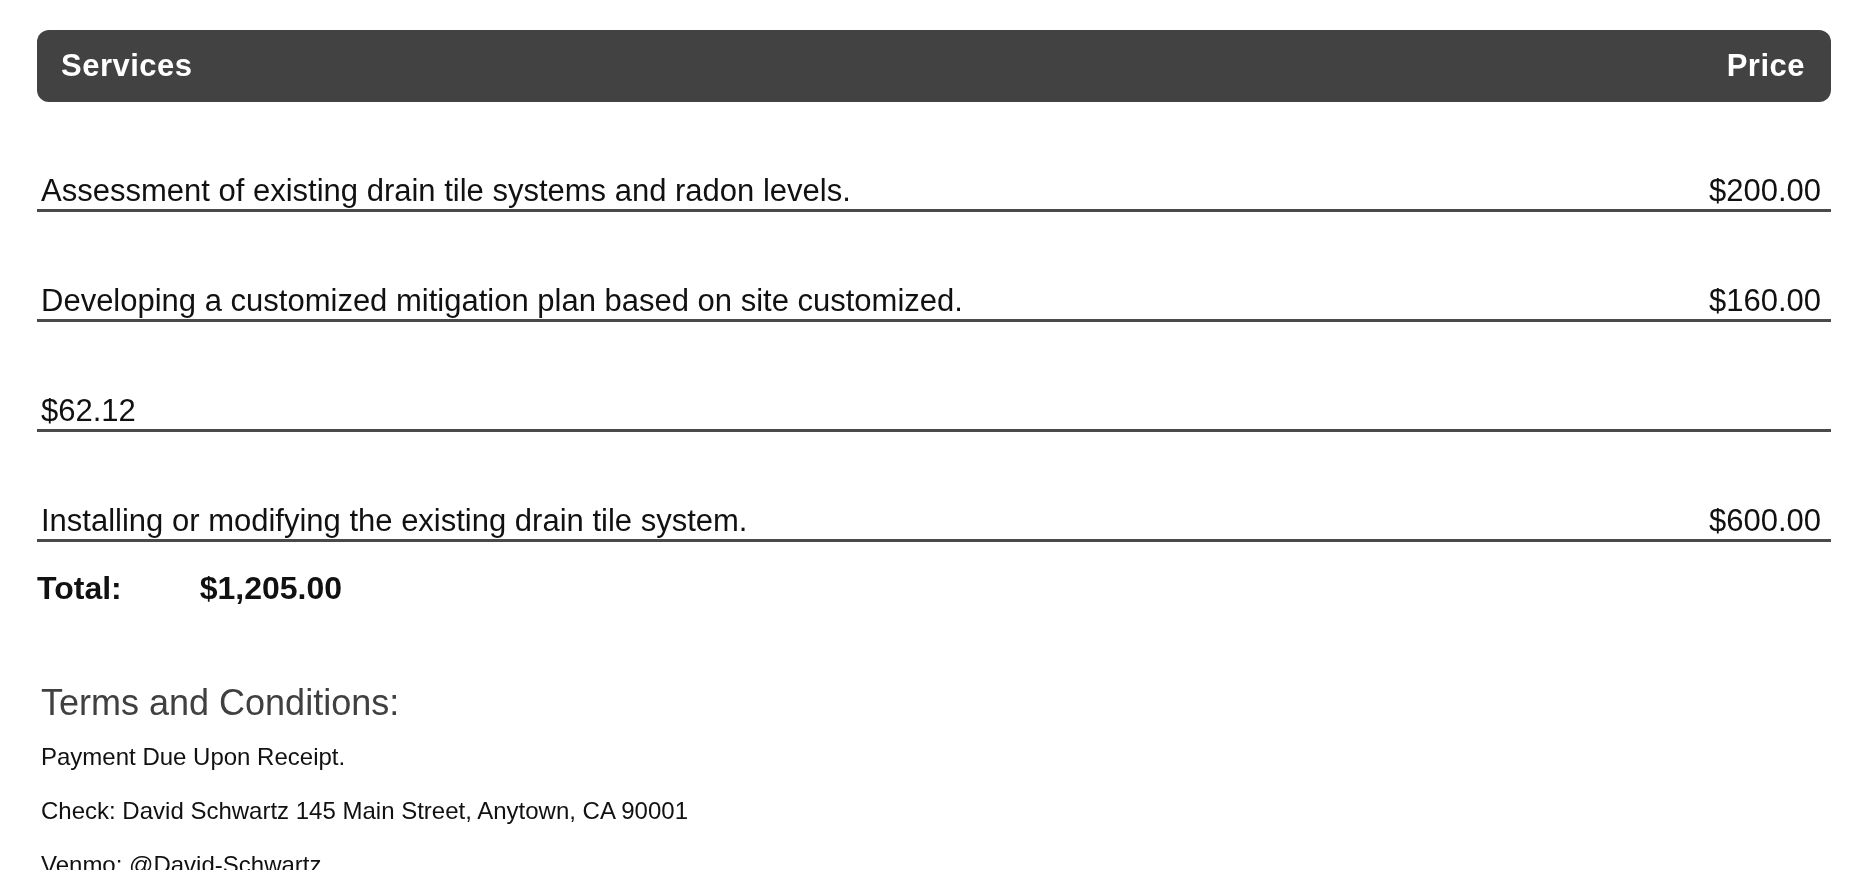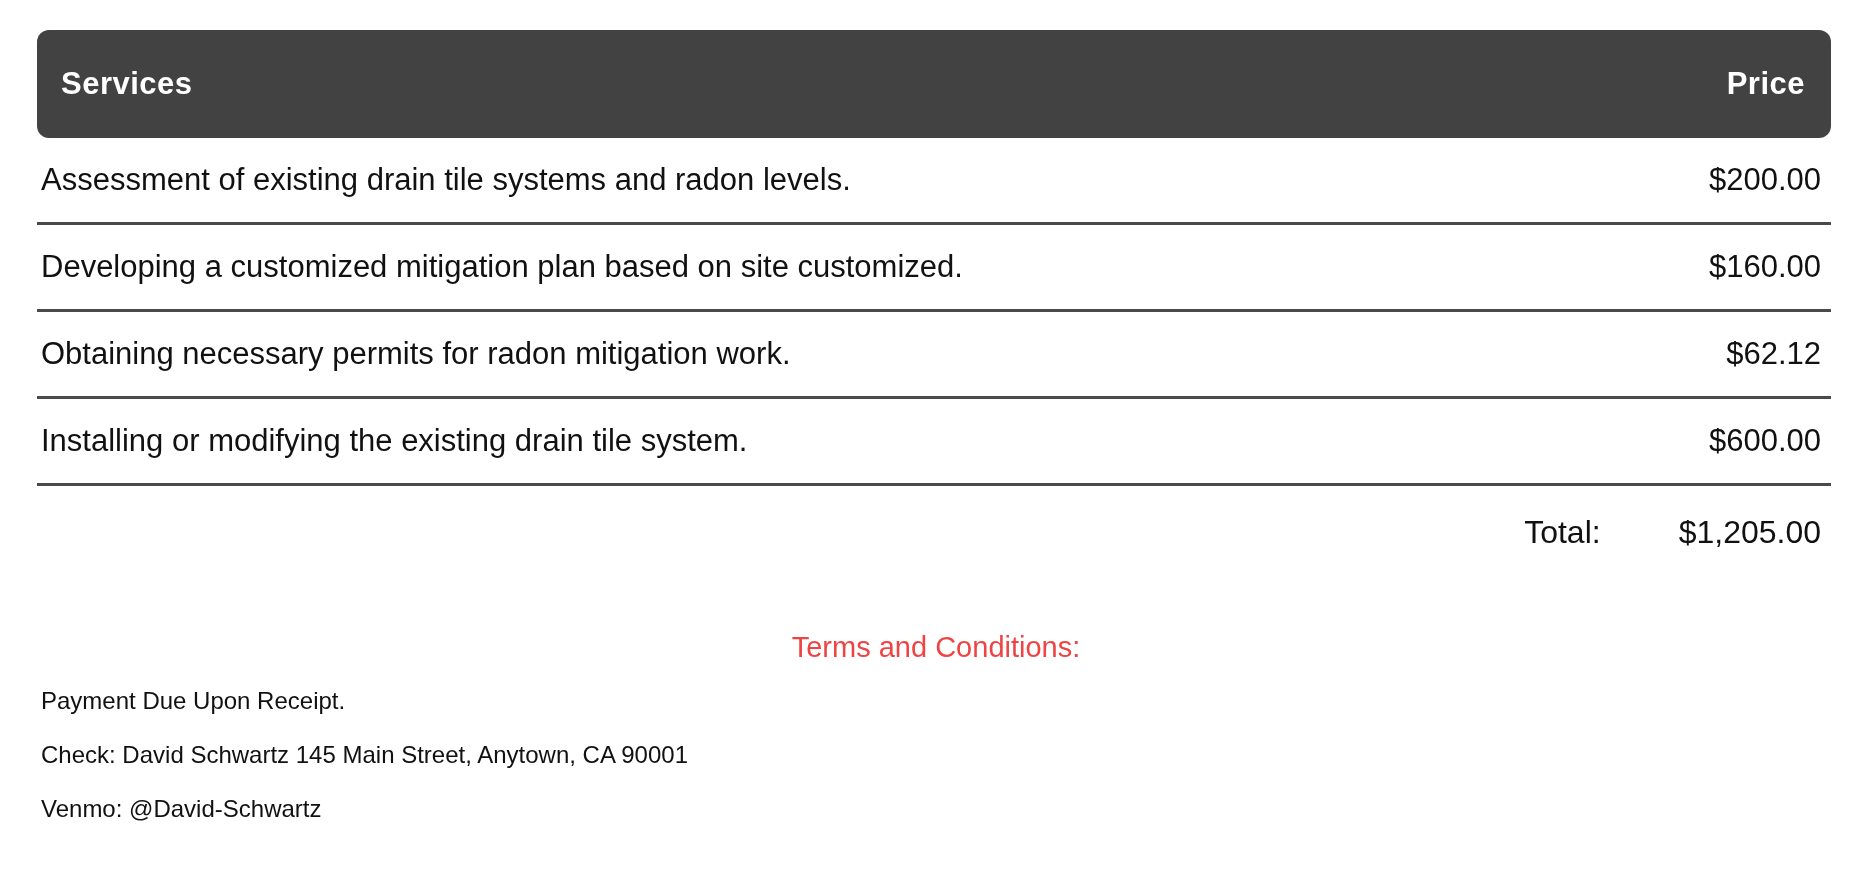--- a/index.html
+++ b/index.html
@@ -9,71 +9,69 @@
     background: #ffffff;
     font-family: "Liberation Sans", sans-serif;
     color: #111111;
     overflow: hidden;
   }
   .invoice {
     padding: 30px 37px 0 37px;
   }
   
   .table-header {
-    height: 108px;
+    height: 72px;
     background: #424242;
     border-radius: 12px;
     color: #ffffff;
     display: flex;
     align-items: center;
     justify-content: space-between;
     padding: 0 26px 0 24px;
     font-size: 31px;
     font-weight: bold;
     letter-spacing: 0.5px;
   }
   .table-row {
     display: flex;
-    align-items: center;
+    align-items: flex-end;
     justify-content: space-between;
-    height: 87px;
+    height: 110px;
     border-bottom: 3px solid #4a4a4a;
     font-size: 31px;
     padding: 0 10px 0 4px;
   }
   .table-row .service-cell {
     flex: 1 1 auto;
     text-align: left;
     white-space: nowrap;
   }
   .table-row .price-cell {
     flex: 0 0 auto;
     text-align: right;
     white-space: nowrap;
   }
   .total-row {
     display: flex;
     align-items: center;
-    justify-content: flex-end;
     height: 92px;
     font-size: 32px;
-    font-weight: normal;
+    font-weight: bold;
     padding-right: 10px;
   }
   .total-row .total-label { margin-right: 78px; }
   
   .terms {
     margin-top: 42px;
     padding-left: 4px;
   }
   .terms-heading {
-    color: #ef4444;
-    font-size: 29px;
+    color: #404040;
+    font-size: 36px;
     line-height: 54px;
-    text-align: center;
   }
   .terms-line {
     color: #111111;
     font-size: 24px;
     line-height: 54px;
   }
 </style>
 </head>
 <body>
 
@@ -90,21 +88,20 @@
       <span class="service-cell">Assessment of existing drain tile systems and radon levels.</span>
       <span class="price-cell">$200.00</span>
     </div>
 
     <div class="table-row">
       <span class="service-cell">Developing a customized mitigation plan based on site customized.</span>
       <span class="price-cell">$160.00</span>
     </div>
 
     <div class="table-row">
-      <span class="service-cell">Obtaining necessary permits for radon mitigation work.</span>
       <span class="price-cell">$62.12</span>
     </div>
 
     <div class="table-row">
       <span class="service-cell">Installing or modifying the existing drain tile system.</span>
       <span class="price-cell">$600.00</span>
     </div>
 
     <div class="total-row">
       <span class="total-label">Total:</span>

